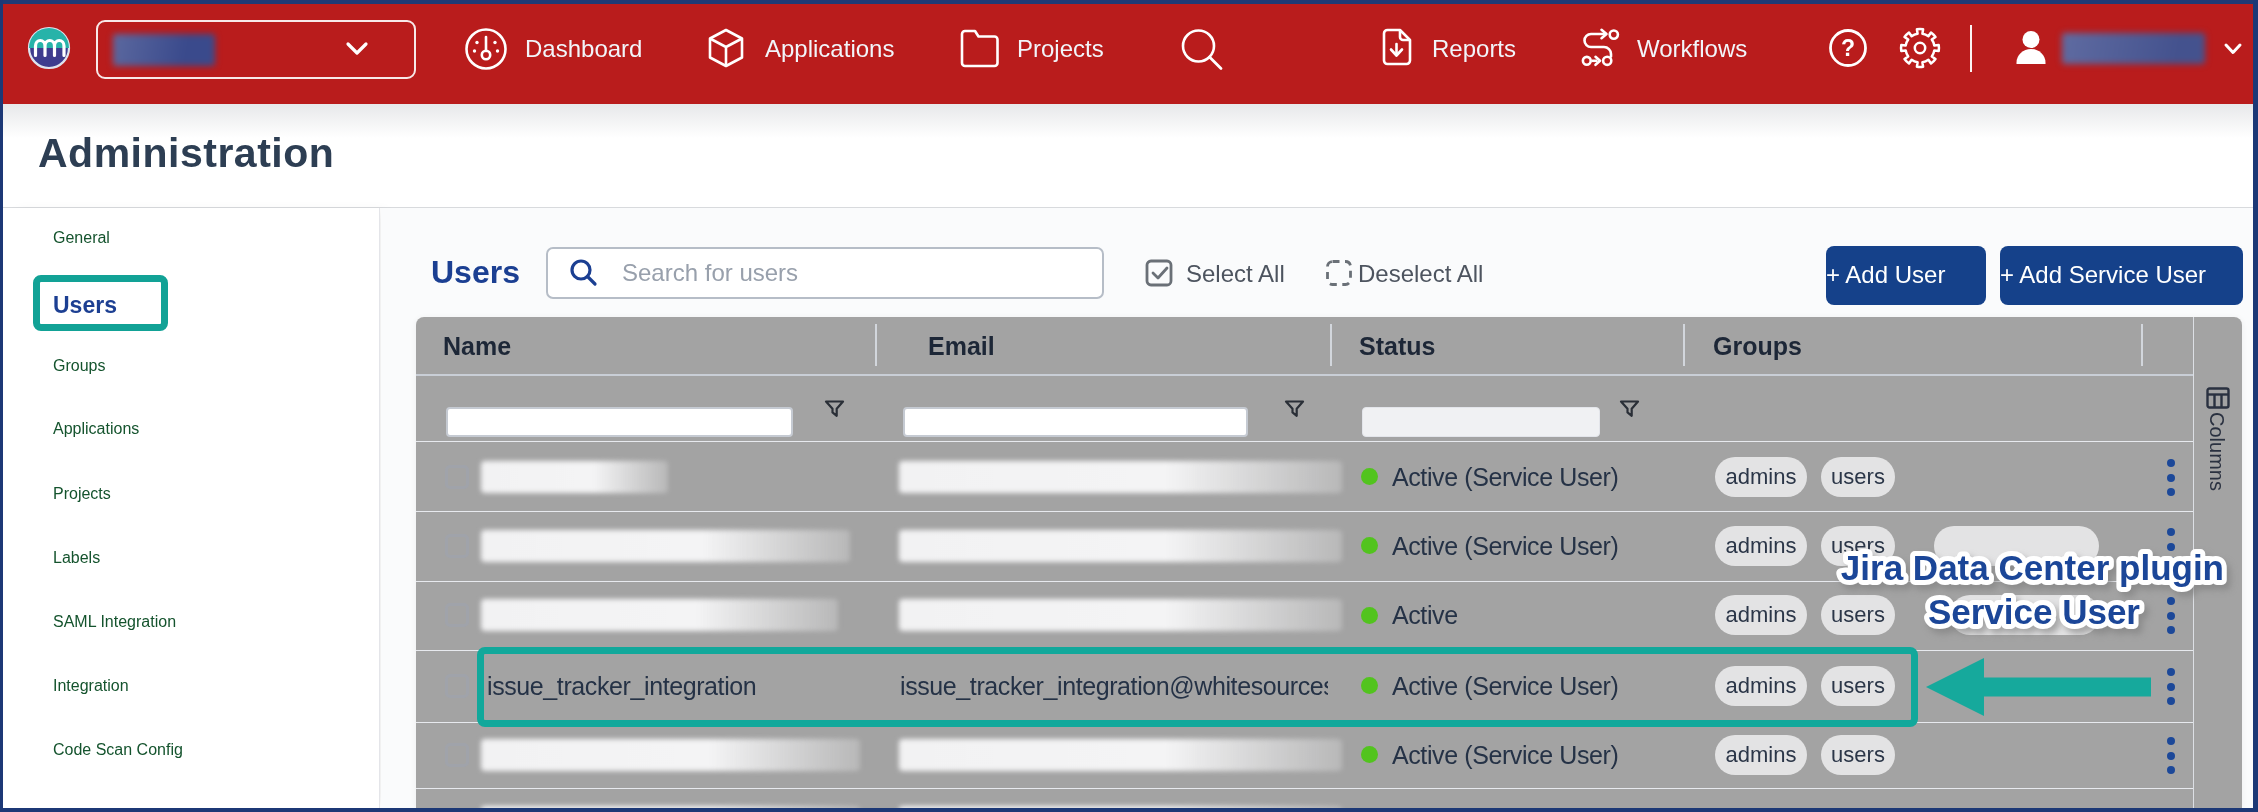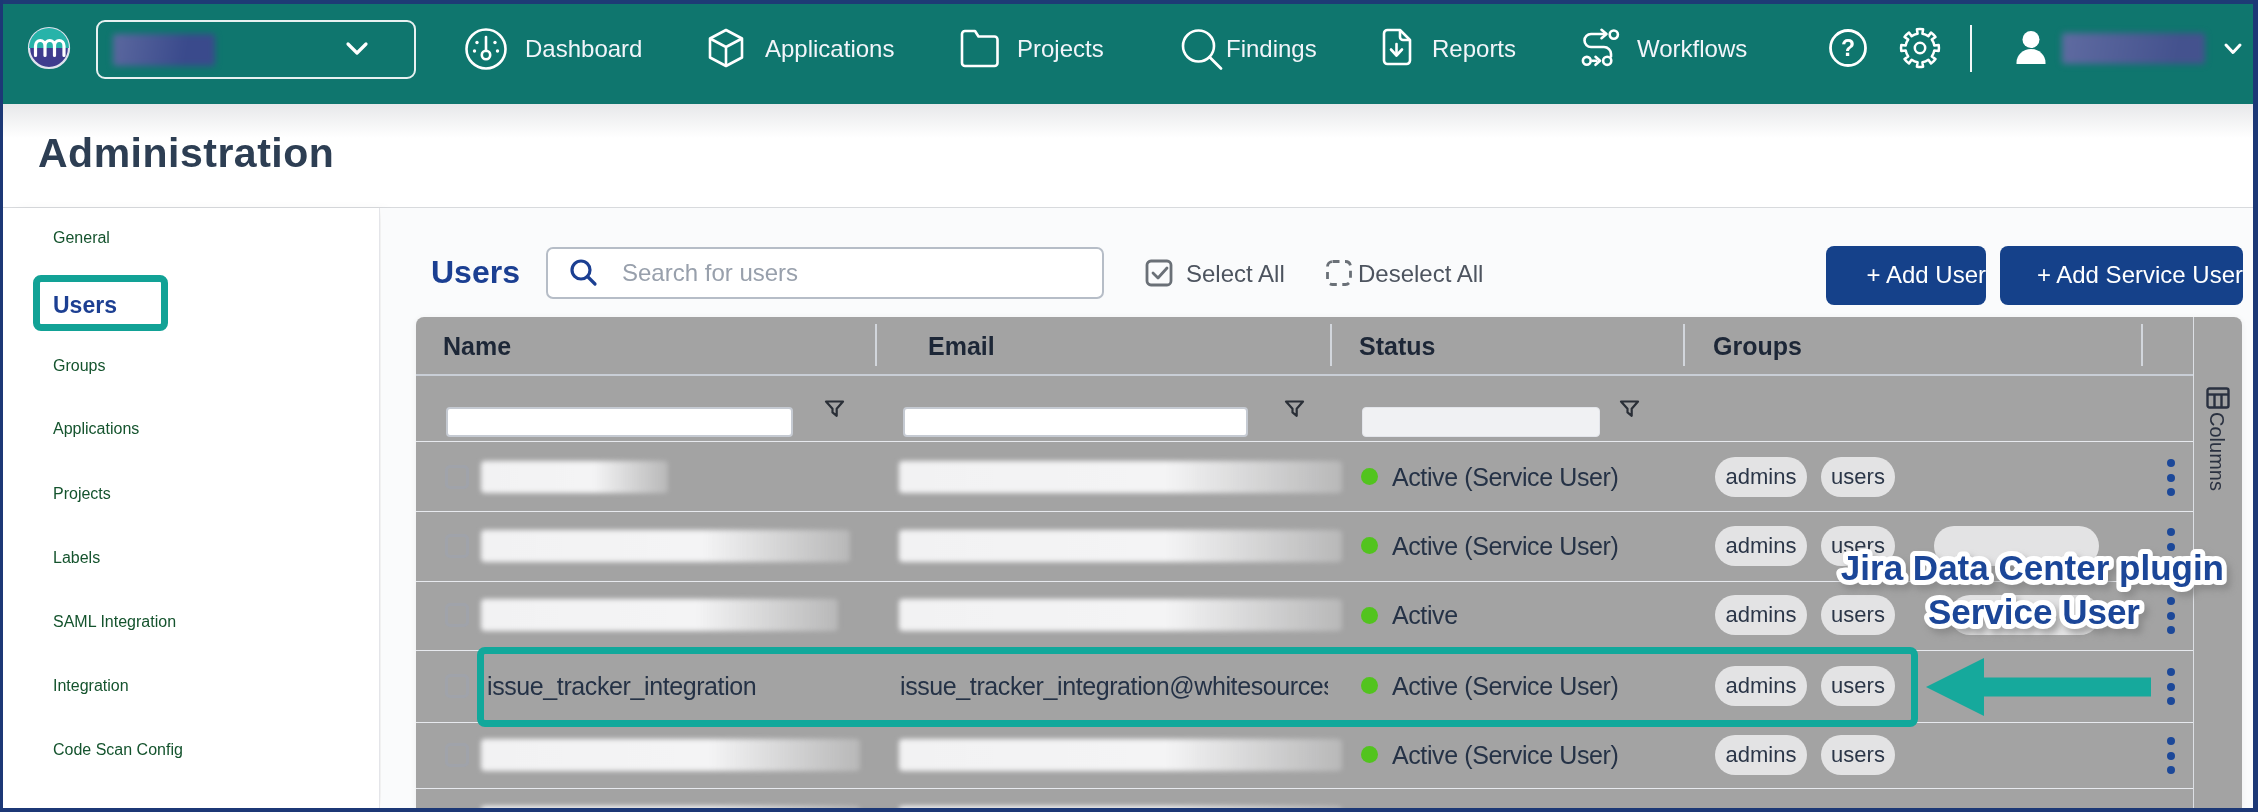--- a/index.html
+++ b/index.html
@@ -4,21 +4,21 @@
 <style>
   * { margin:0; padding:0; box-sizing:border-box; }
   html,body { width:2258px; height:812px; overflow:hidden; background:#fff; }
   body { font-family:"Liberation Sans", sans-serif; position:relative; }
   .abs { position:absolute; }
   #frame { position:absolute; left:0; top:0; width:2258px; height:812px;
            background:#1c3876; }
   #inner { position:absolute; left:3px; top:0px; width:2250px; height:808px;
            background:#fff; overflow:hidden; }
   
-  #nav { position:absolute; left:0; top:0; width:2250px; height:104px; background:#0f766e; }
+  #nav { position:absolute; left:0; top:0; width:2250px; height:104px; background:#b91c1c; }
   #nav .lbl { position:absolute; color:#f2f5fa; font-size:24px; top:0; height:104px;
               line-height:98px; white-space:nowrap; }
   .navpill { position:absolute; border-radius:3px; filter:blur(3px);
              background:linear-gradient(100deg,#5b689f,#3a4a8c 70%); }
   
   #phead { position:absolute; left:0; top:104px; width:2250px; height:104px; background:#fff; }
   #phead .grad { position:absolute; left:0; top:0; width:2250px; height:34px;
                  background:linear-gradient(#e7e8ea, rgba(255,255,255,0)); }
   #phead h1 { position:absolute; left:35px; top:26px; font-size:41px; font-weight:700;
               color:#2d3e53; letter-spacing:0.5px; }
@@ -31,21 +31,21 @@
               border:7px solid #12a296; border-radius:8px; }
   
   #content { position:absolute; left:378px; top:208px; width:1872px; height:600px; background:#fafbfc; }
   
   #uTitle { position:absolute; left:428px; top:254px; font-size:32px; font-weight:bold; color:#1b3f92; }
   #sbox { position:absolute; left:543px; top:247px; width:558px; height:52px; background:#fff;
           border:2px solid #b6bdc7; border-radius:7px; }
   #sph  { position:absolute; left:619px; top:259px; font-size:24px; color:#98a0ac; }
   .tlabel { position:absolute; top:260px; font-size:24px; color:#4d545f; }
   .btn { position:absolute; top:246px; height:59px; background:#15418a; border-radius:8px;
-         color:#fff; font-size:24px; text-align:right; line-height:57px; }
+         color:#fff; font-size:24px; text-align:left; line-height:57px; }
   
   #panel { position:absolute; left:413px; top:317px; width:1826px; height:491px; background:#a3a3a3;
            border-radius:8px 8px 0 0; box-shadow:0 1px 6px rgba(0,0,0,0.06); }
   .hcell { position:absolute; top:15px; font-size:25px; font-weight:bold; color:#1d2737; }
   .hsep  { position:absolute; top:7px; width:2px; height:42px; background:#d2d6dc; }
   #hline { position:absolute; top:57px; left:0; width:1777px; height:2px; background:#c9ced6; }
   .finput { position:absolute; top:90px; height:30px; background:#fff; border:2px solid #c5cad2; border-radius:4px; }
   .rowsep { position:absolute; left:0; width:1777px; height:1px; background:#e7e9ee; }
   .cb { position:absolute; left:29px; width:24px; height:24px; border:3px solid #a0a3aa; border-radius:5px; }
   .pill { position:absolute; height:32px; border-radius:4px; background:linear-gradient(90deg,#f2f2f3,#f4f4f5 60%,rgba(247,247,248,0.25)); filter:blur(2.5px); }
@@ -100,21 +100,20 @@
 
     <svg class="abs" style="left:956px;top:27px" width="44" height="44" viewBox="0 0 44 44">
       <path d="M6,4 h10 l3.5,5.5 H35.5 a3,3 0 0 1 3,3 V36 a3,3 0 0 1 -3,3 H6 a3,3 0 0 1 -3,-3 V7 a3,3 0 0 1 3,-3 Z" fill="none" stroke="#fff" stroke-width="2.6" stroke-linejoin="round"></path>
     </svg>
     <div class="lbl" style="left:1014px">Projects</div>
 
     <svg class="abs" style="left:1169px;top:22px" width="52" height="52" viewBox="0 0 52 52">
       <circle cx="26.5" cy="24" r="15.5" fill="none" stroke="#fff" stroke-width="2.6"></circle>
       <line x1="37.5" y1="35" x2="49" y2="46.5" stroke="#fff" stroke-width="2.8" stroke-linecap="round"></line>
     </svg>
-    <div class="lbl" style="left:1223px">Findings</div>
 
     <svg class="abs" style="left:1371px;top:26px" width="44" height="44" viewBox="0 0 44 44">
       <path d="M26,4 H13.5 a3.5,3.5 0 0 0 -3.5,3.5 v27 a3.5,3.5 0 0 0 3.5,3.5 h19 a3.5,3.5 0 0 0 3.5,-3.5 V14 Z" fill="none" stroke="#fff" stroke-width="2.6" stroke-linejoin="round"></path>
       <path d="M26,4.5 v6.5 a3,3 0 0 0 3,3 h6.5" fill="none" stroke="#fff" stroke-width="2.6" stroke-linejoin="round"></path>
       <line x1="22.5" y1="18" x2="22.5" y2="29" stroke="#fff" stroke-width="2.6" stroke-linecap="round"></line>
       <path d="M17,23.5 L22.5,29.5 L28,23.5" fill="none" stroke="#fff" stroke-width="2.6" stroke-linecap="round" stroke-linejoin="round"></path>
     </svg>
     <div class="lbl" style="left:1429px">Reports</div>
 
     <svg class="abs" style="left:1575px;top:26px" width="44" height="44" viewBox="0 0 44 44">

